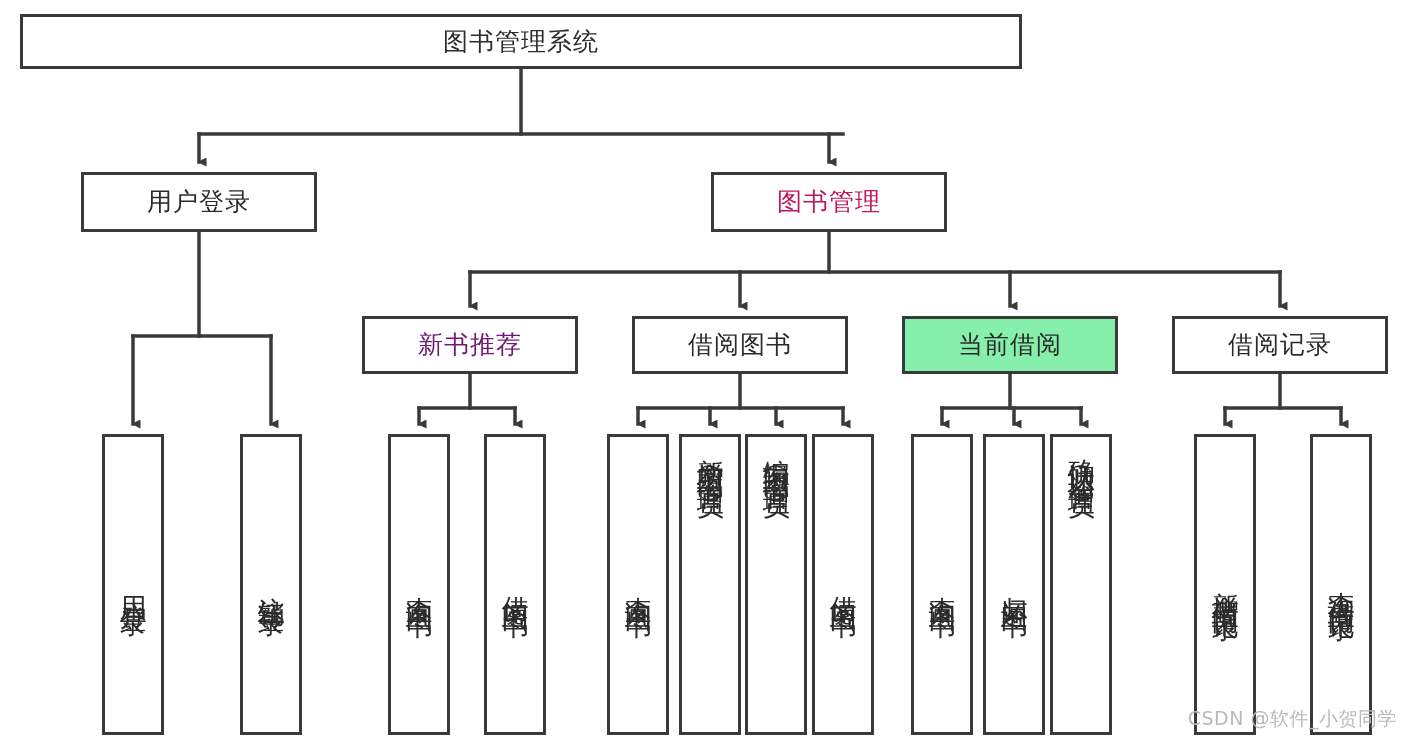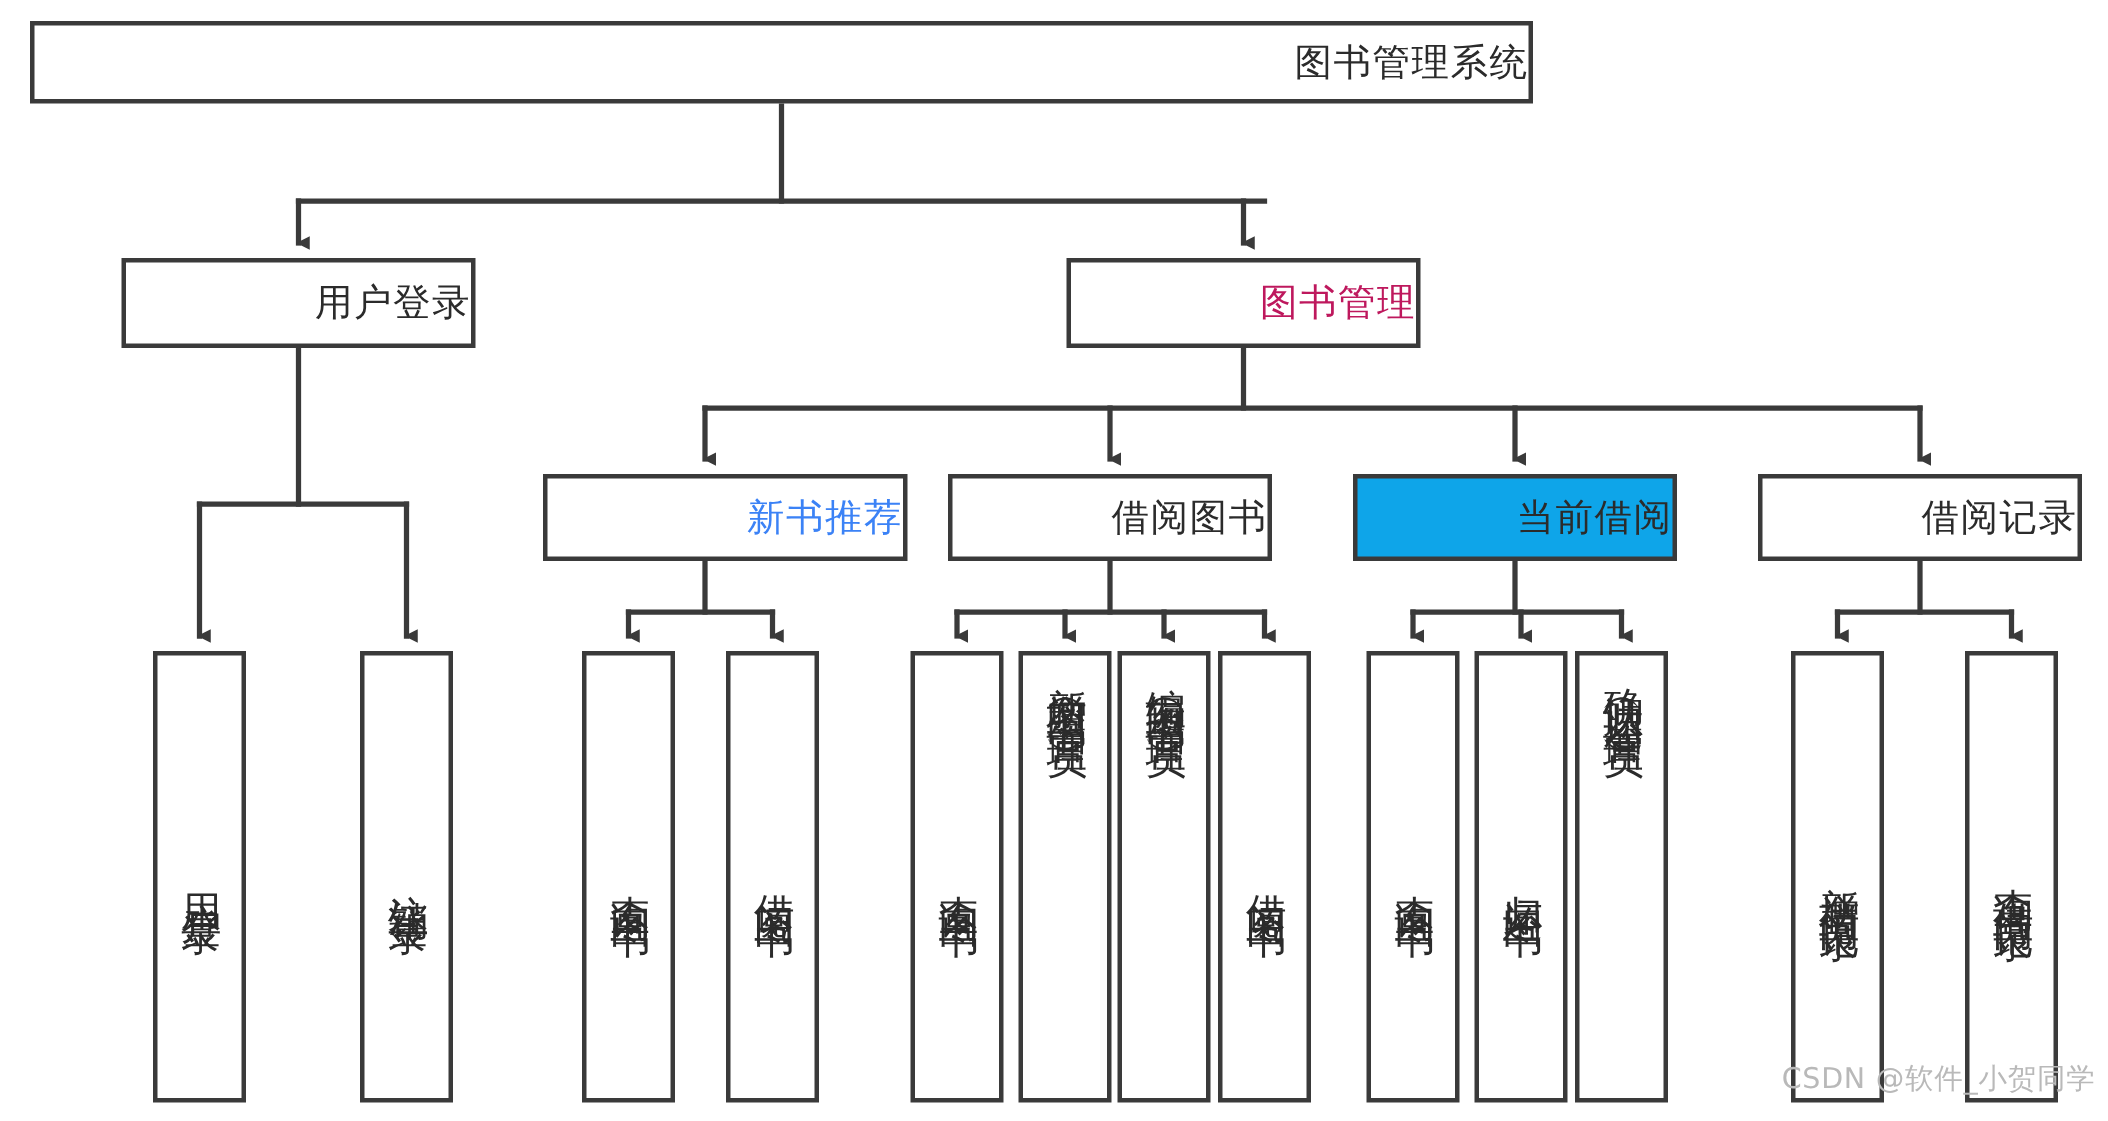--- a/index.html
+++ b/index.html
@@ -26,21 +26,21 @@
     height: 747px;
     pointer-events: none;
   }
   .node {
     position: absolute;
     box-sizing: border-box;
     background: #ffffff;
     border: 3px solid #3a3a3a;
     display: flex;
     align-items: center;
-    justify-content: flex-end;
+    justify-content: center;
     color: #2b2b2b;
   }
   .node .label {
     display: block;
     text-align: center;
     line-height: 1.12;
     white-space: nowrap;
   }
   
   .node.horiz .label {
@@ -139,27 +139,27 @@
     <span class="label">图书管理系统</span>
   </div>
 
   <div class="node horiz" style="left: 81px; top: 172px; width: 236px; height: 60px; border-color: rgb(58, 58, 58); background: rgb(255, 255, 255); color: rgb(43, 43, 43);">
     <span class="label">用户登录</span>
   </div>
   <div class="node horiz" style="left: 711px; top: 172px; width: 236px; height: 60px; border-color: rgb(58, 58, 58); background: rgb(255, 255, 255); color: #be185d;">
     <span class="label">图书管理</span>
   </div>
 
-  <div class="node horiz" style="left: 362px; top: 316px; width: 243px; height: 58px; border-color: rgb(58, 58, 58); background: rgb(255, 255, 255); color: #3b82f6;">
+  <div class="node horiz" style="left: 362px; top: 316px; width: 216px; height: 58px; border-color: rgb(58, 58, 58); background: rgb(255, 255, 255); color: #701a75;">
     <span class="label">新书推荐</span>
   </div>
   <div class="node horiz" style="left: 632px; top: 316px; width: 216px; height: 58px; border-color: rgb(58, 58, 58); background: rgb(255, 255, 255); color: rgb(43, 43, 43);">
     <span class="label">借阅图书</span>
   </div>
-  <div class="node horiz" style="left: 902px; top: 316px; width: 216px; height: 58px; border-color: rgb(58, 58, 58); background: #0ea5e9; color: rgb(43, 43, 43);">
+  <div class="node horiz" style="left: 902px; top: 316px; width: 216px; height: 58px; border-color: rgb(58, 58, 58); background: #86efac; color: rgb(43, 43, 43);">
     <span class="label">当前借阅</span>
   </div>
   <div class="node horiz" style="left: 1172px; top: 316px; width: 216px; height: 58px; border-color: rgb(58, 58, 58); background: rgb(255, 255, 255); color: rgb(43, 43, 43);">
     <span class="label">借阅记录</span>
   </div>
 
   <div class="node vert centered" style="left: 102px; top: 434px; width: 62px; height: 301px; border-color: rgb(58, 58, 58); background: rgb(255, 255, 255); color: rgb(43, 43, 43);">
     <span class="label">用户登录</span>
   </div>
   <div class="node vert centered" style="left: 240px; top: 434px; width: 62px; height: 301px; border-color: rgb(58, 58, 58); background: rgb(255, 255, 255); color: rgb(43, 43, 43);">

